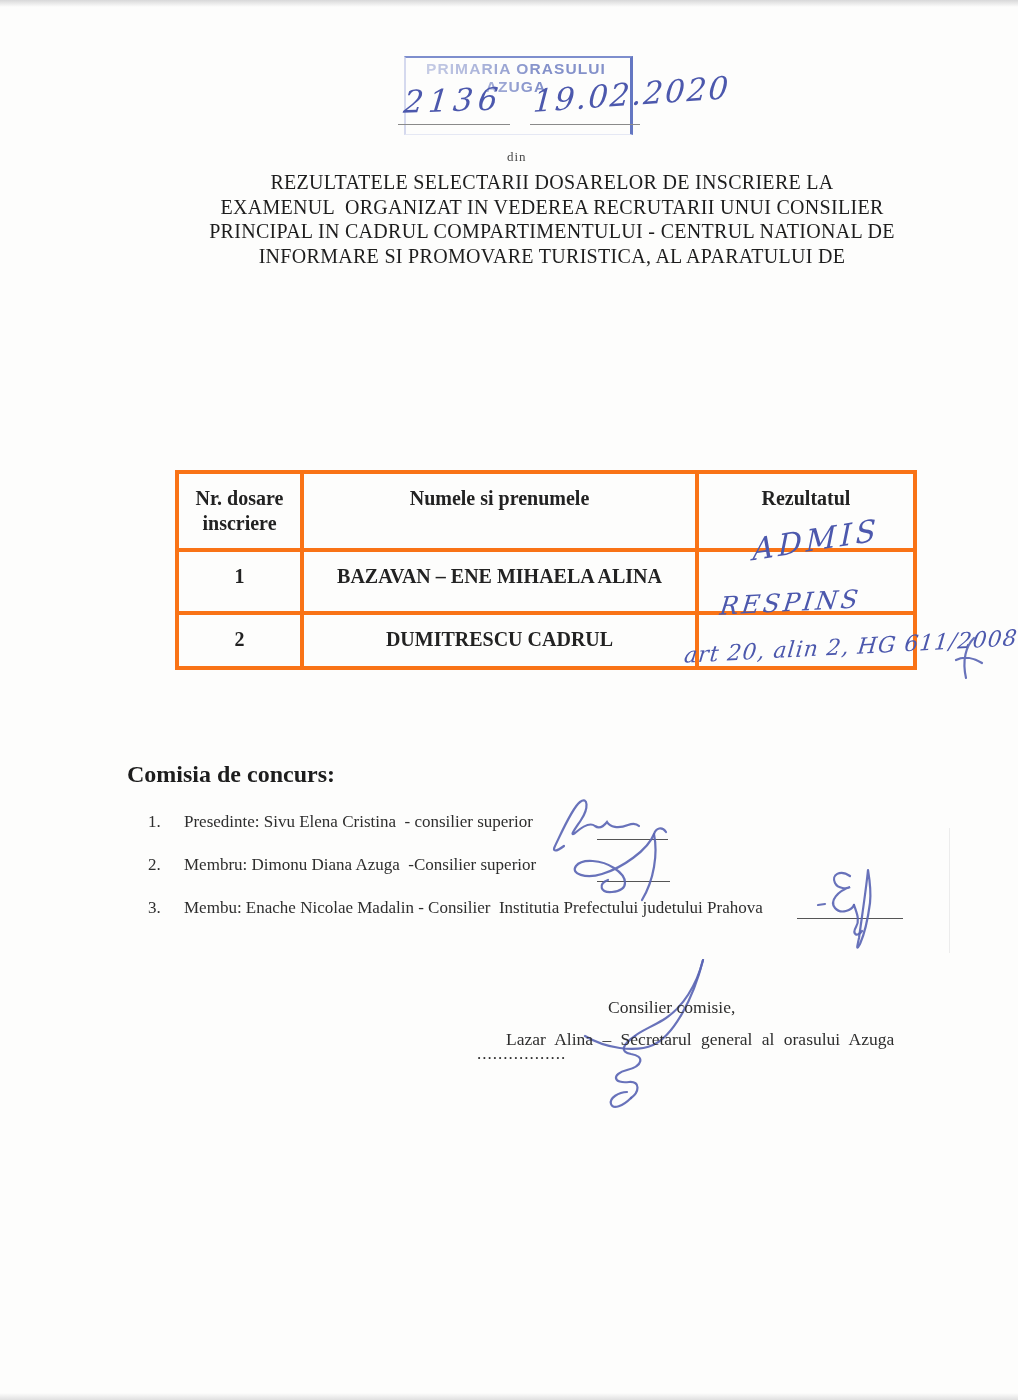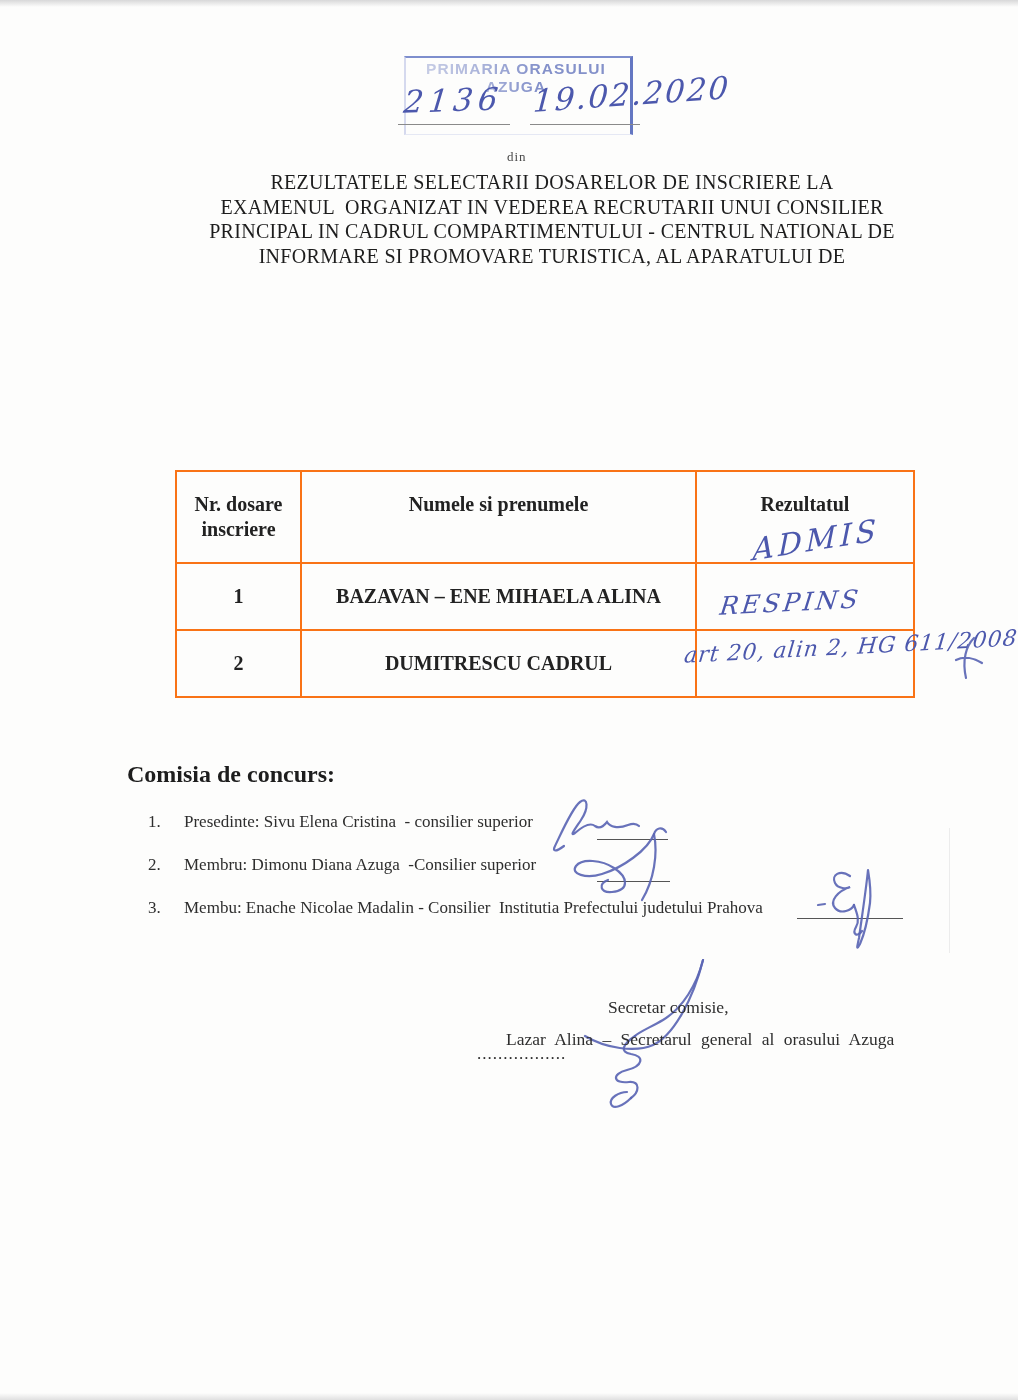--- a/index.html
+++ b/index.html
@@ -42,22 +42,22 @@
 
   
   .title{position:absolute;left:92px;top:170px;width:920px;text-align:center;
     font-weight:normal;font-size:20px;color:#1d1d1d;letter-spacing:.3px;}
   .title .t-line{line-height:24.5px;white-space:pre-wrap;}
 
   
   .tbl-wrap{position:absolute;left:175px;top:470px;}
   table.results{border-collapse:collapse;table-layout:fixed;width:738px;
     font-size:20px;color:#222;}
-  table.results th,table.results td{border:2px solid #f97316;vertical-align:top;
-    text-align:center;padding:20px 6px;font-weight:bold;line-height:25px;}
+  table.results th,table.results td{border:4px solid #f97316;vertical-align:top;
+    text-align:center;padding:12px 6px;font-weight:bold;line-height:25px;}
   tr.tr-head{height:57px;}
   tr.tr-r1{height:63px;}
   tr.tr-r2{height:55px;}
 
   .hw-admis{position:absolute;left:752px;top:522px;font-size:30px;letter-spacing:4px;
     transform:rotate(-9deg) skewX(-10deg);}
   .hw-respins{position:absolute;left:720px;top:588px;font-size:25px;letter-spacing:3px;
     transform:rotate(-3deg) skewX(-10deg);}
   .hw-note{position:absolute;left:684px;top:634px;font-size:22px;letter-spacing:1px;
     transform:rotate(-3deg) skewX(-9deg);white-space:nowrap;}
@@ -172,17 +172,17 @@
     <path d="M38,45 C41,54 44,60 40,67 C36,74 41,78 46,71"></path>
     <path d="M52,10 C50,30 46,56 43,78 C41,87 40,91 44,84 C48,75 52,58 54,43 C55,34 54,22 52,10"></path>
   </svg>
   <svg class="pen" style="left:575px;top:948px" width="150" height="165" viewBox="0 0 150 165">
     <path d="M10,88 C30,100 60,105 78,97 C98,88 118,52 128,12"></path>
     <path d="M128,12 C122,36 108,60 88,72 C74,80 64,84 60,88"></path>
     <path d="M60,88 C48,96 44,104 56,106 C70,108 68,118 52,122 C36,126 38,136 54,134 C66,133 64,144 56,150"></path>
     <path d="M56,150 C48,158 38,162 36,156 C34,150 44,144 52,144"></path>
   </svg>
 
-  <div class="sec-role">Secretar comisie,</div>
+  <div class="sec-role">Consilier comisie,</div>
   <div class="sec-name">Lazar Alina – Secretarul general al orasului Azuga</div>
   <div class="sec-dots">.................</div>
 
 </div>
 
 </body></html>

